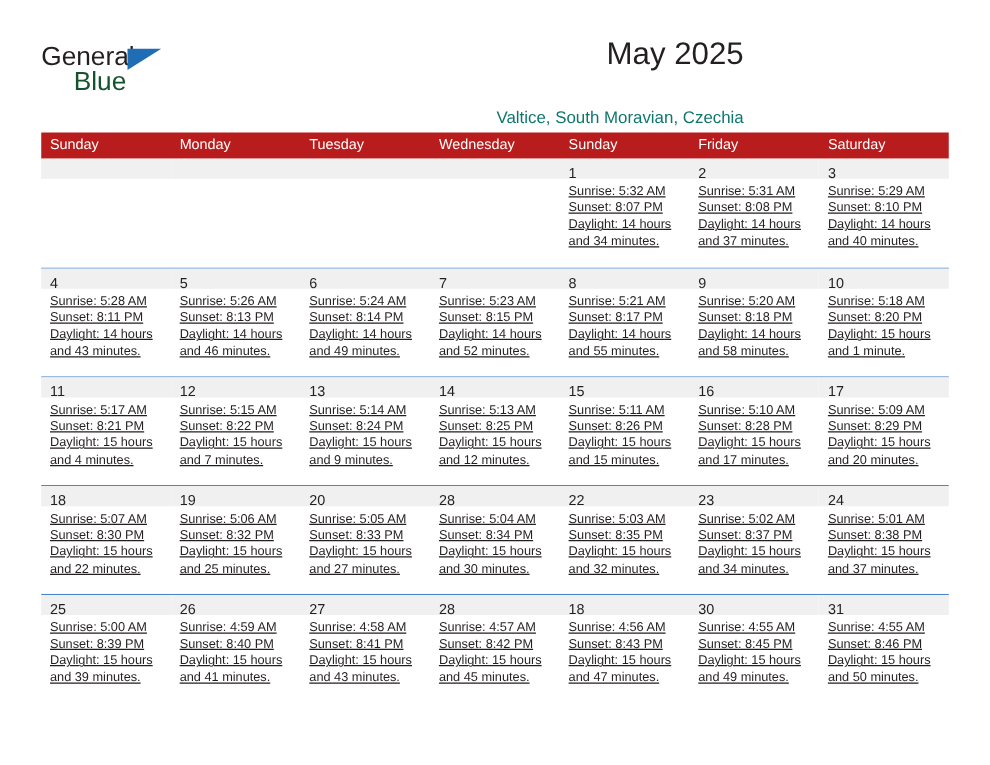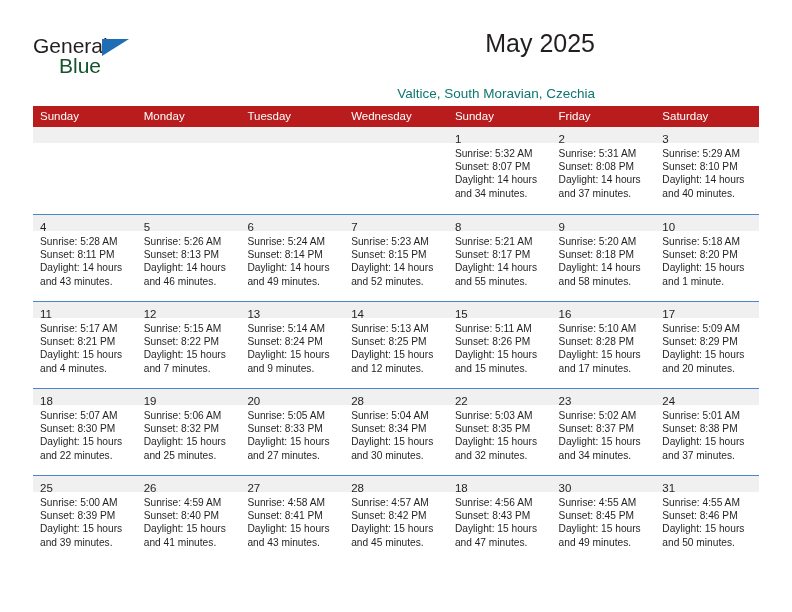--- a/index.html
+++ b/index.html
@@ -127,20 +127,21 @@
     background: #f0f0f0;
   }
   .daynum {
     font-size: 11.5px;
     color: #231f20;
     line-height: 13px;
     display: inline-block;
   }
   .cell-body {
     padding: 4px 7px 0 7px;
+    text-decoration: underline;
   }
   .cell-line {
     font-size: 10.2px;
     line-height: 13.2px;
     color: #231f20;
     white-space: nowrap;
   }
 </style>
 </head>
 <body>

